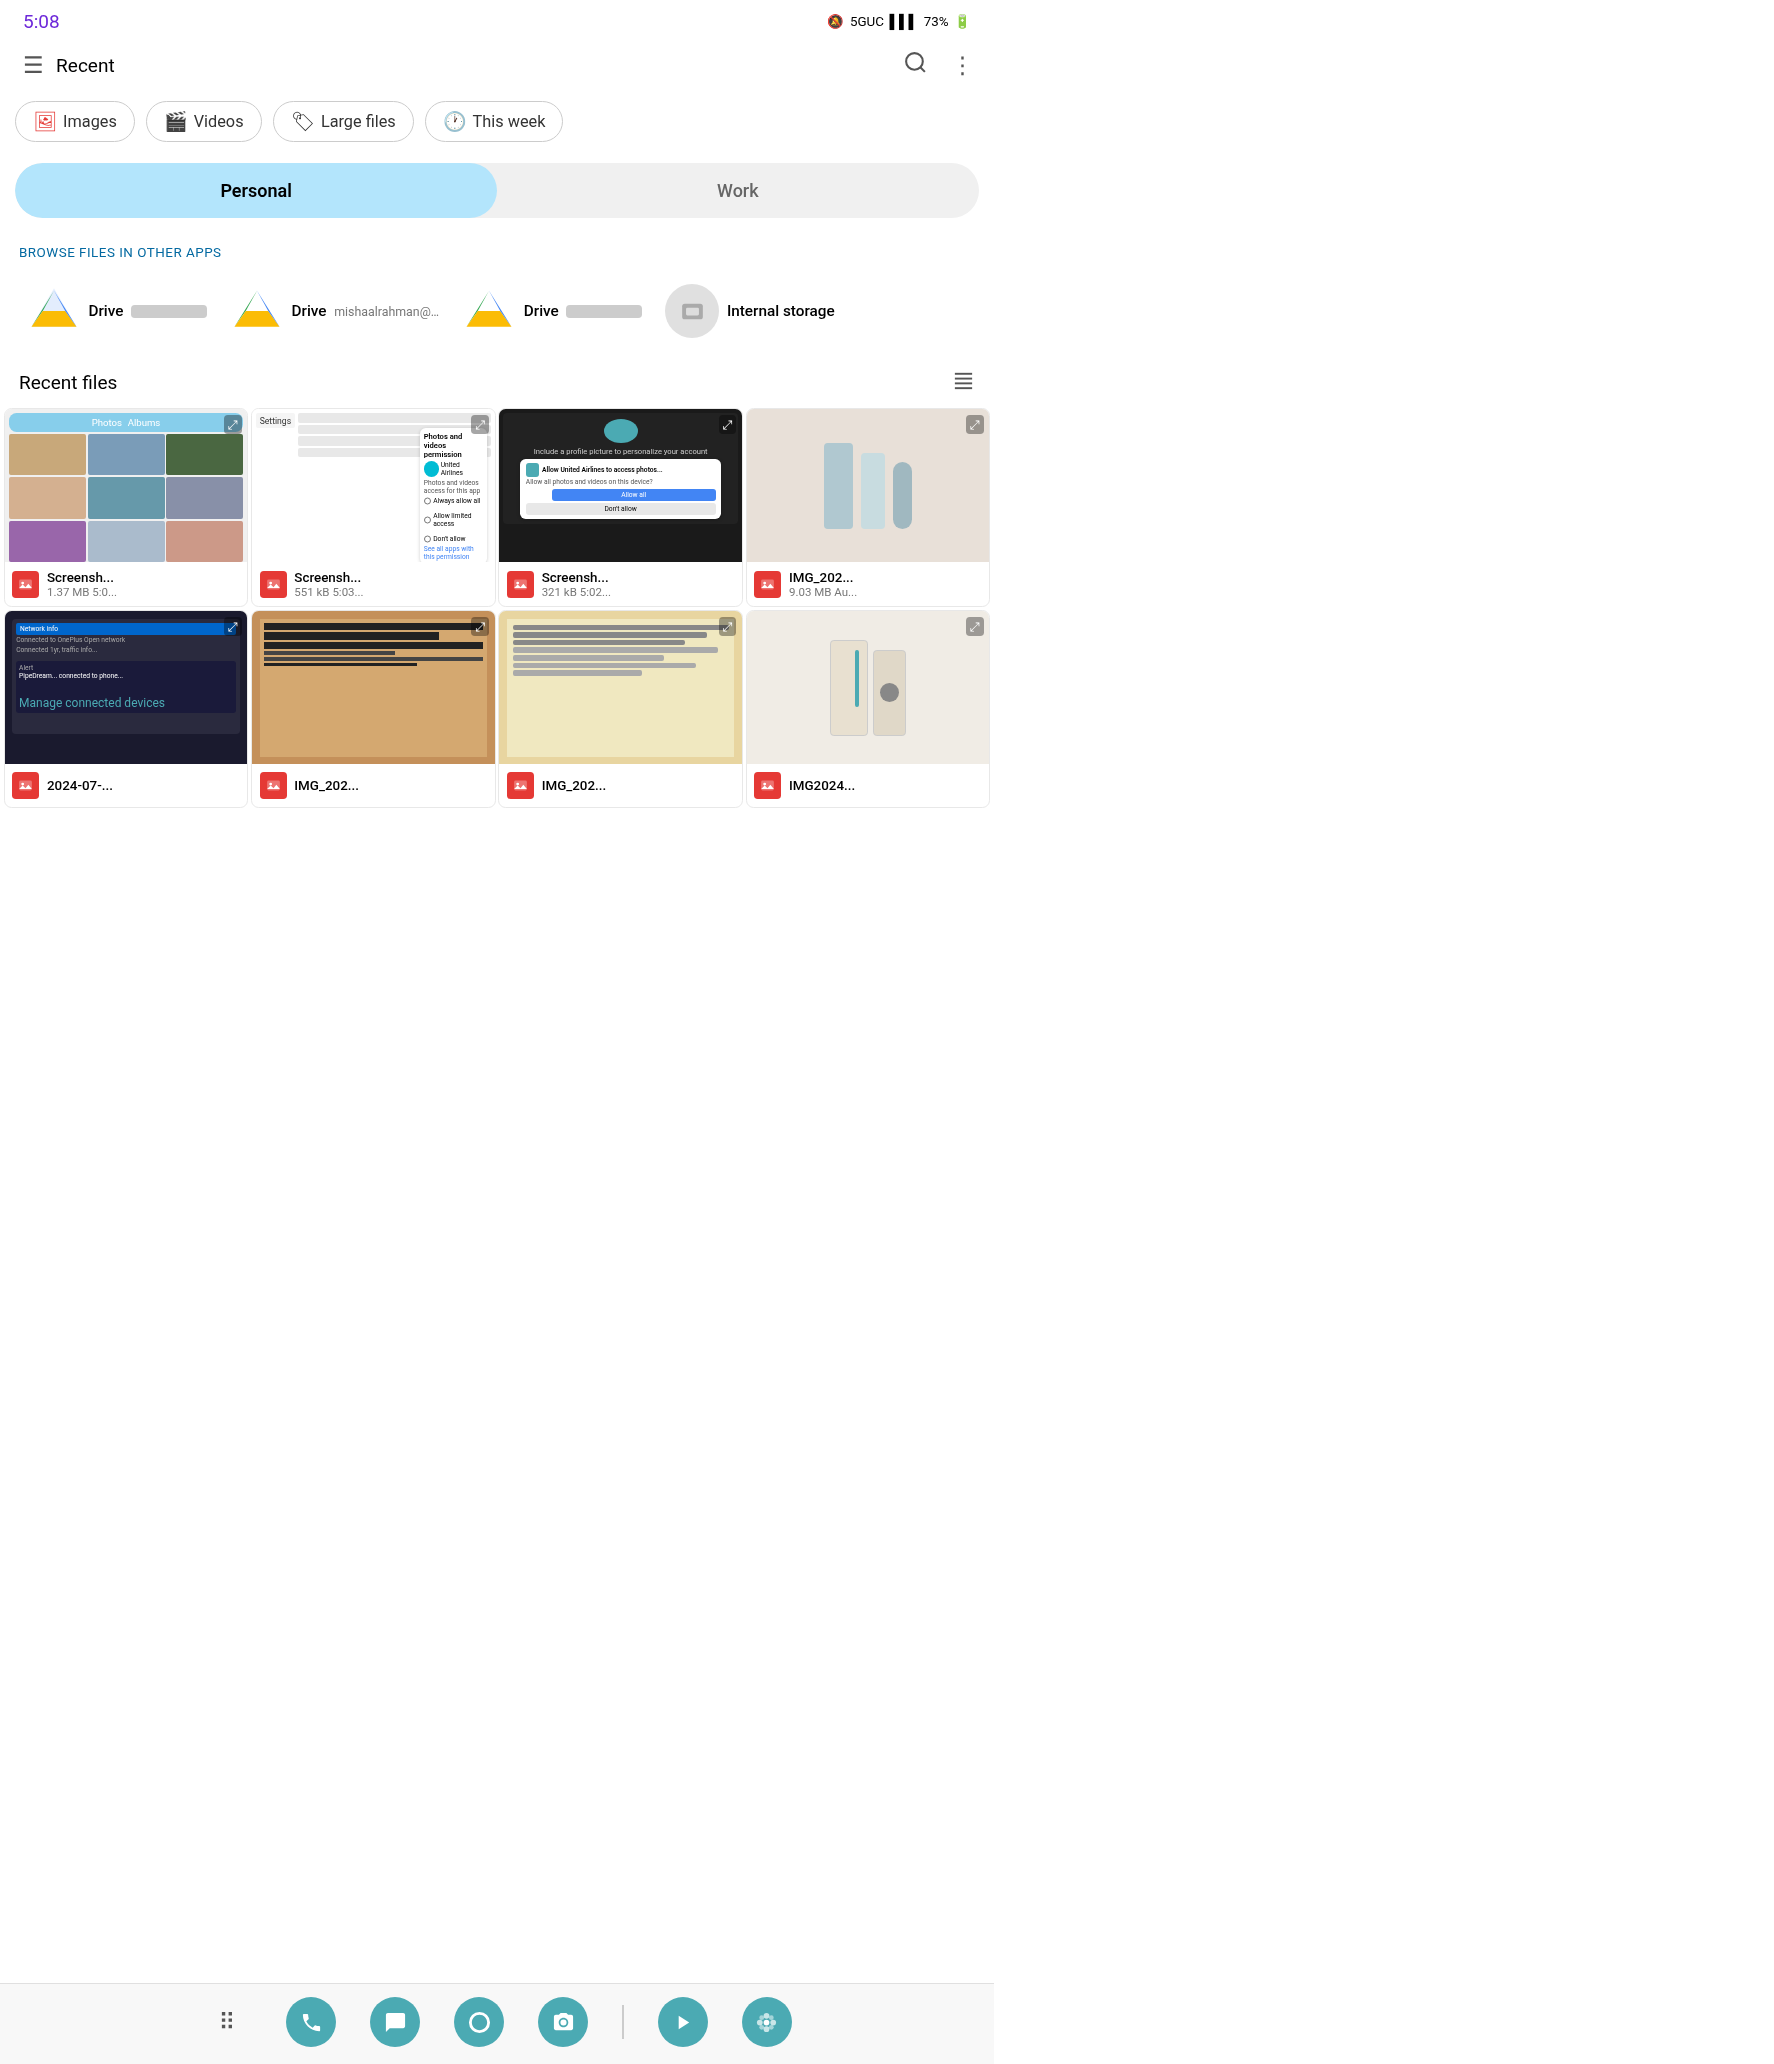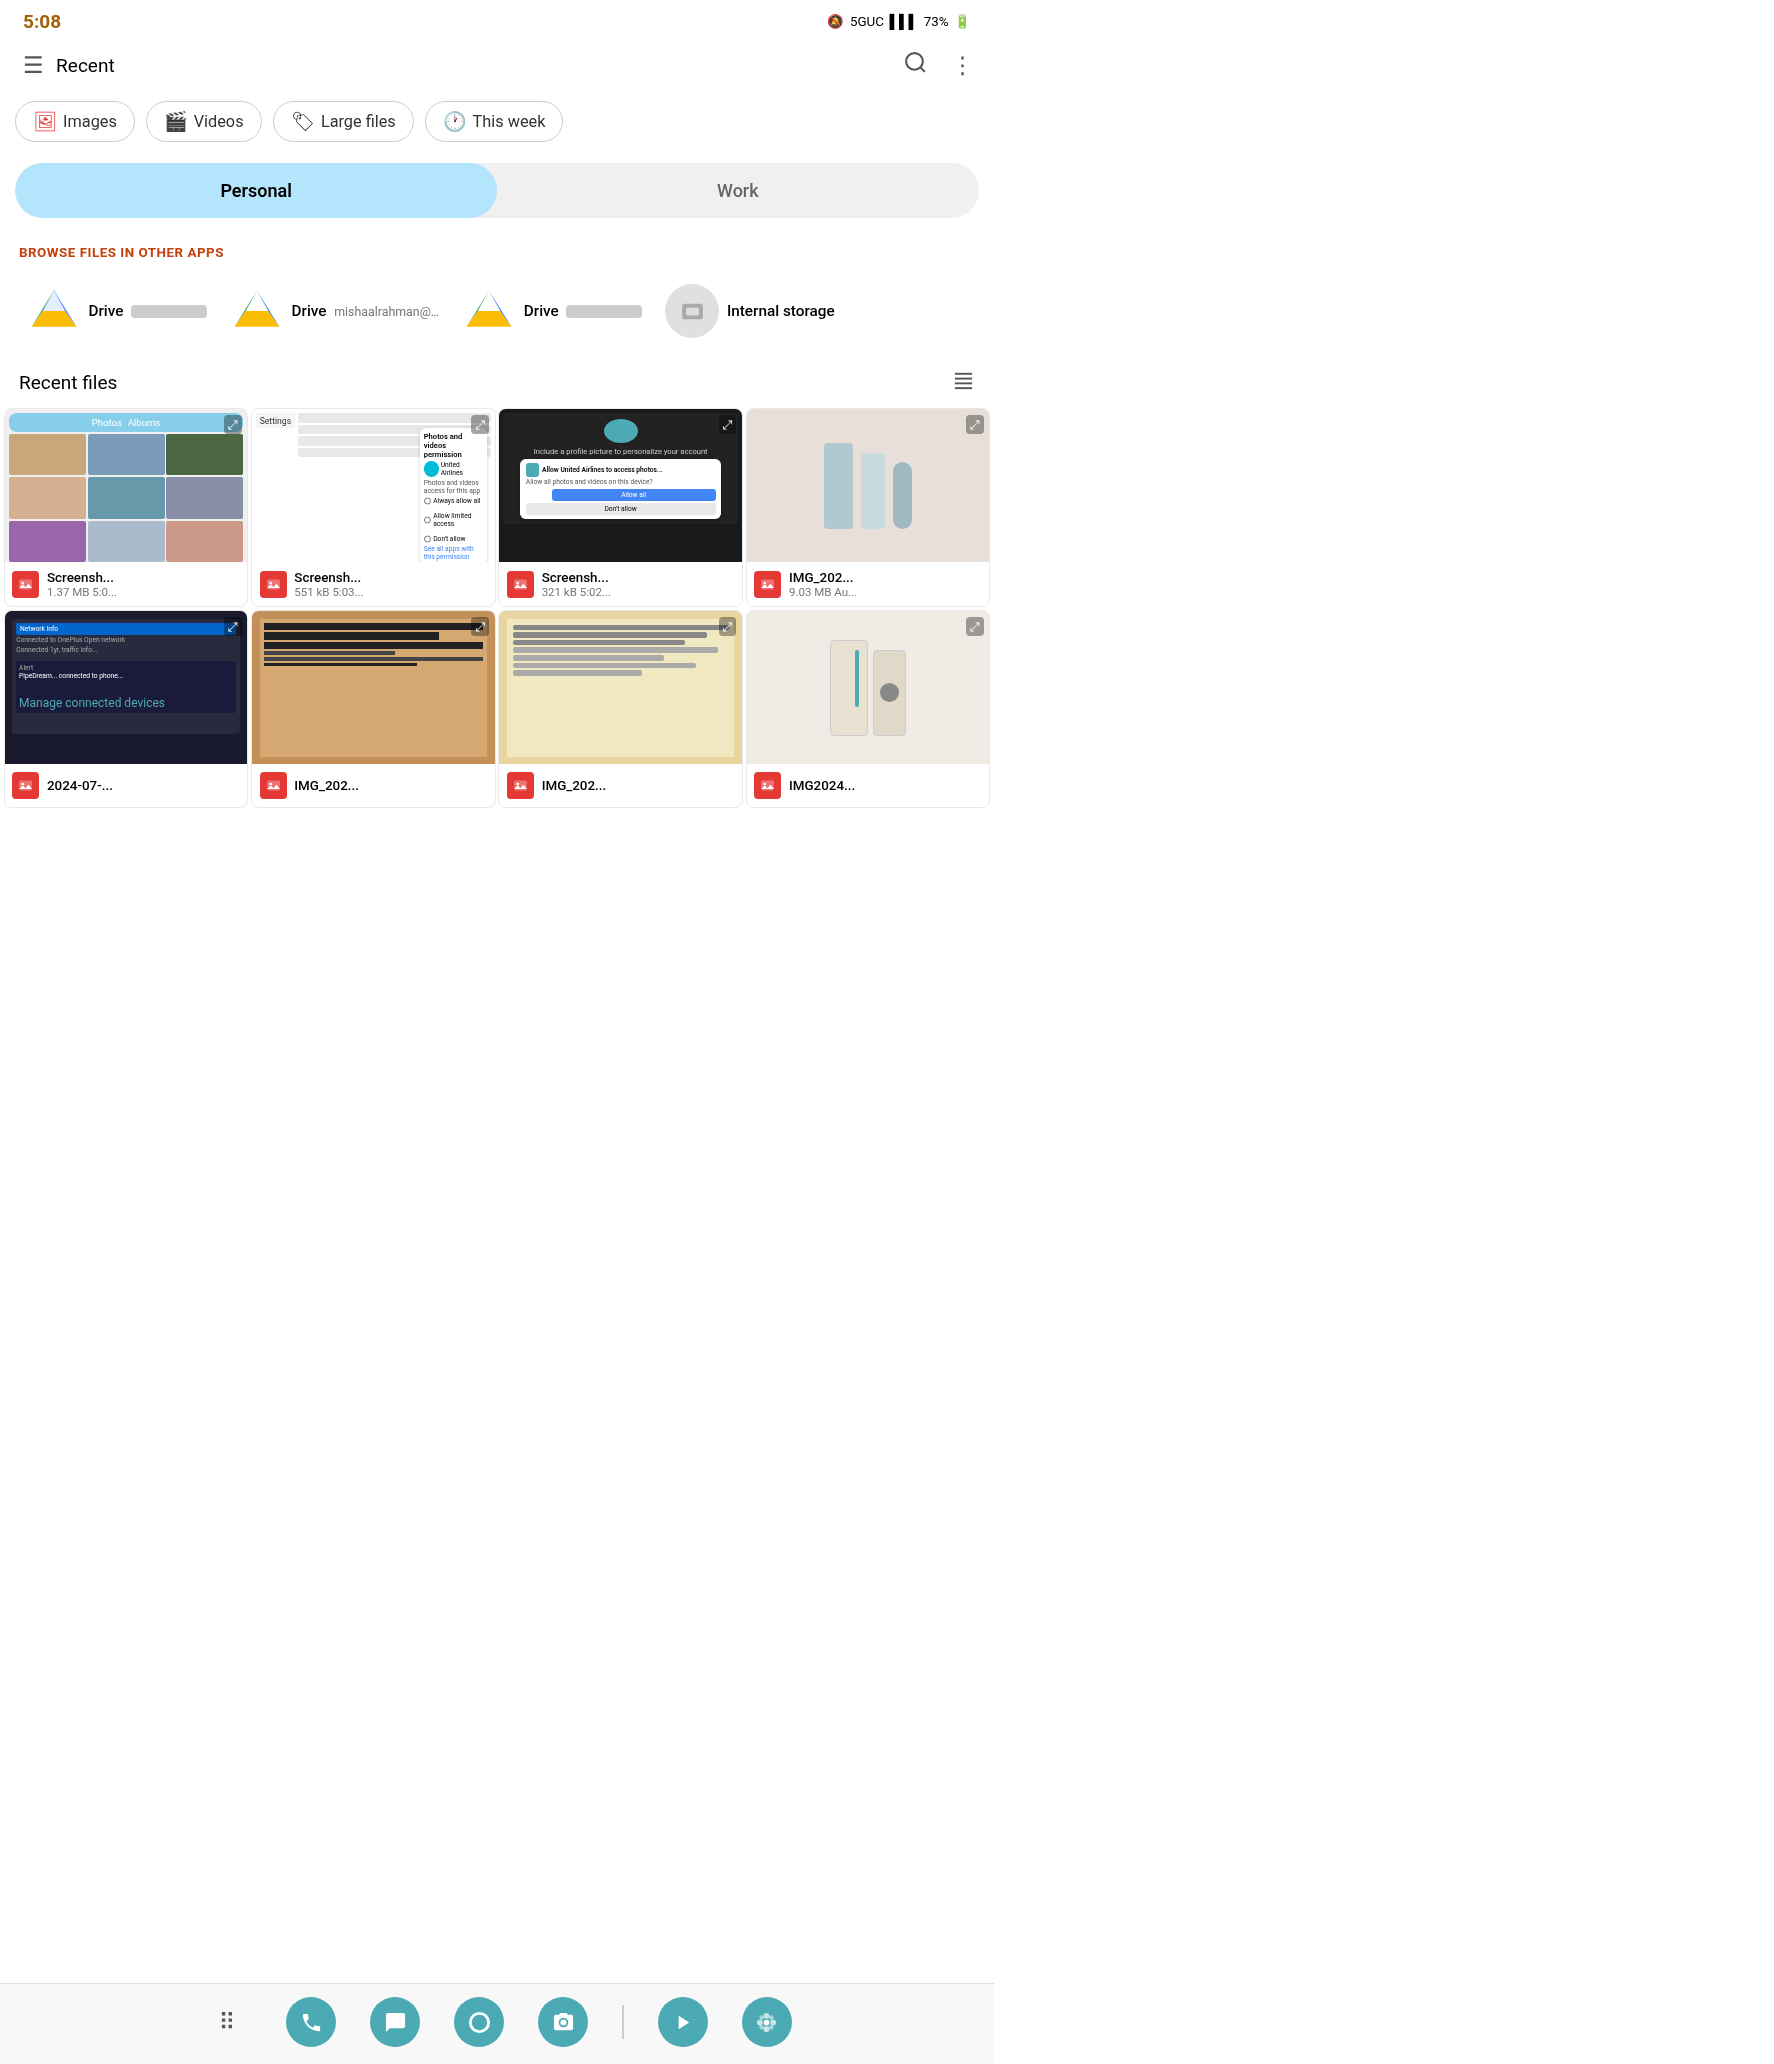--- a/index.html
+++ b/index.html
@@ -16,22 +16,22 @@
     
     .status-bar {
       display: flex;
       justify-content: space-between;
       align-items: center;
       padding: 9.6px 23px 5.7px 23px;
       background: #fff;
     }
     .status-time {
       font-size: 19px;
-      font-weight: 700;
-      color: #a16207;
+      font-weight: 400;
+      color: #6d28d9;
     }
     .status-icons {
       display: flex;
       align-items: center;
       gap: 5.7px;
       font-size: 13.4px;
       color: #000;
     }
 
     
@@ -109,22 +109,22 @@
       background: #b3e5fc;
       color: #000;
       border-radius: 38px;
       font-weight: 600;
     }
 
     
     .section-header {
       padding: 15.3px 19px 9.6px 19px;
       font-size: 13.4px;
-      font-weight: 700;
-      color: #c2410c;
+      font-weight: 400;
+      color: #0369a1;
       letter-spacing: 0.5px;
       text-transform: uppercase;
     }
 
     
     .apps-row {
       display: flex;
       padding: 7.6px 15.3px;
       gap: 0;
       overflow-x: auto;

